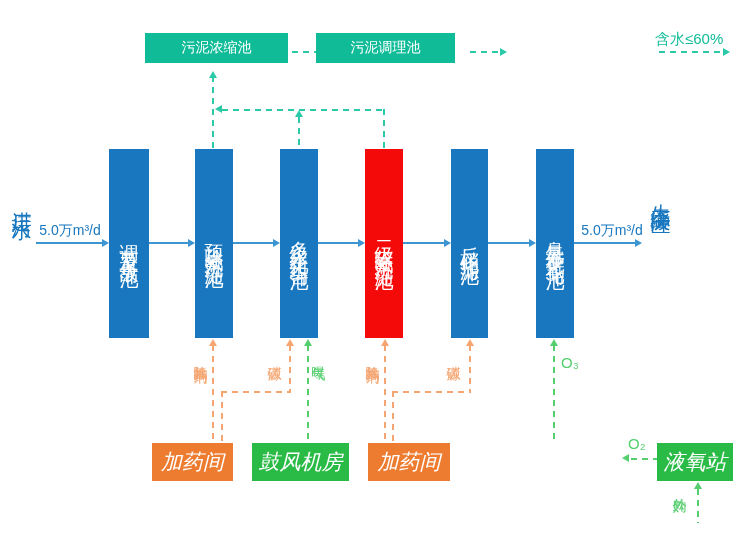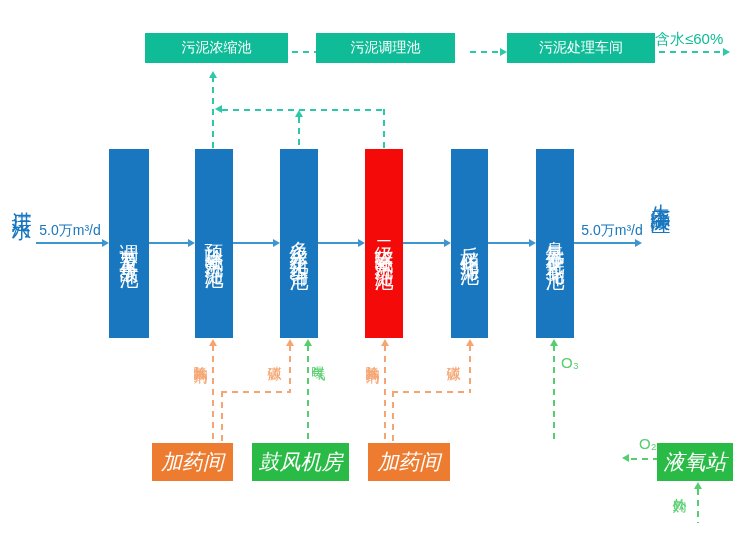--- a/index.html
+++ b/index.html
@@ -54,23 +54,20 @@
   </div>
   <div class="hdash tl" style="left:292px;top:51px;width:28px;"></div>
   <div class="tri r tl" style="left:320px;top:48px;"></div>
 
   <div class="box topbox" style="left:316px;width:139px;">
     <span>污泥调理池</span>
   </div>
   <div class="hdash tl" style="left:470px;top:51px;width:30px;"></div>
   <div class="tri r tl" style="left:500px;top:48px;"></div>
 
-  <div class="box topbox" style="left:507px;width:148px;">
-    <span>污泥处理车间</span>
-  </div>
   <div class="hdash tl" style="left:659px;top:51px;width:65px;"></div>
   <div class="tri r tl" style="left:723px;top:48px;"></div>
   <div class="lbl moist-lbl" style="left:655px;top:30px;">含水≤60%</div>
 
   <div class="vdash tl" style="left:212px;top:76px;height:73px;"></div>
   <div class="tri u tl" style="left:209px;top:71px;"></div>
   <div class="hdash tl" style="left:222px;top:109px;width:162px;"></div>
   <div class="tri l tl" style="left:215px;top:105px;"></div>
   <div class="vdash tl" style="left:298px;top:117px;height:32px;"></div>
   <div class="tri u tl" style="left:295px;top:110px;"></div>
@@ -155,19 +152,19 @@
   <div class="vdash ol" style="left:469px;top:345px;height:47px;"></div>
   <div class="tri u ol" style="left:466px;top:339px;"></div>
   <div class="lbl feed-lbl ol" style="left:446px;top:355px;">碳源</div>
 
   <div class="vdash gl" style="left:553px;top:345px;height:97px;"></div>
   <div class="tri u gl" style="left:550px;top:339px;"></div>
   <div class="lbl gas-lbl gl" style="left:561px;top:354px;">O₃</div>
 
   <div class="hdash gl" style="left:631px;top:458px;width:26px;"></div>
   <div class="tri l gl" style="left:622px;top:454px;"></div>
-  <div class="lbl gas-lbl gl" style="left:628px;top:435px;margin-left:11px;">O₂</div>
+  <div class="lbl gas-lbl gl" style="left:628px;top:435px;">O₂</div>
 
   <div class="vdash gl" style="left:697px;top:489px;height:34px;"></div>
   <div class="tri u gl" style="left:694px;top:482px;"></div>
   <div class="lbl feed-lbl gl" style="left:672px;top:487px;">外购</div>
 
 </div>
 
 </body></html>

